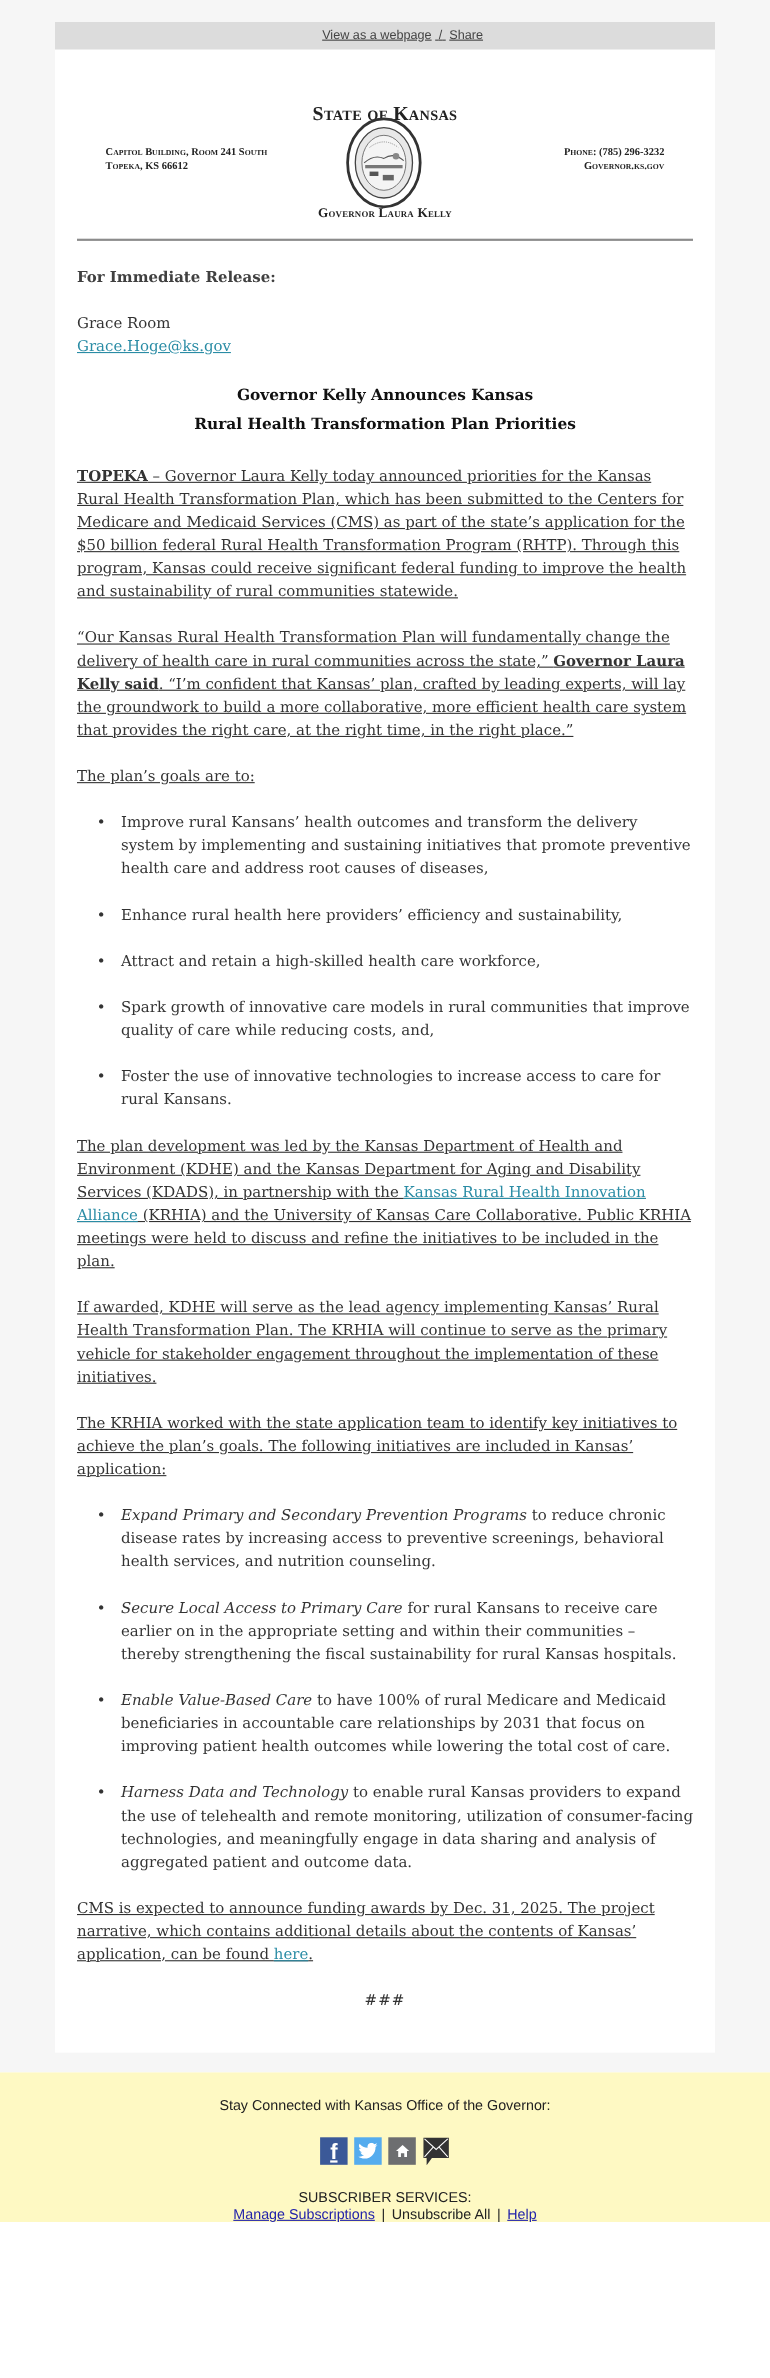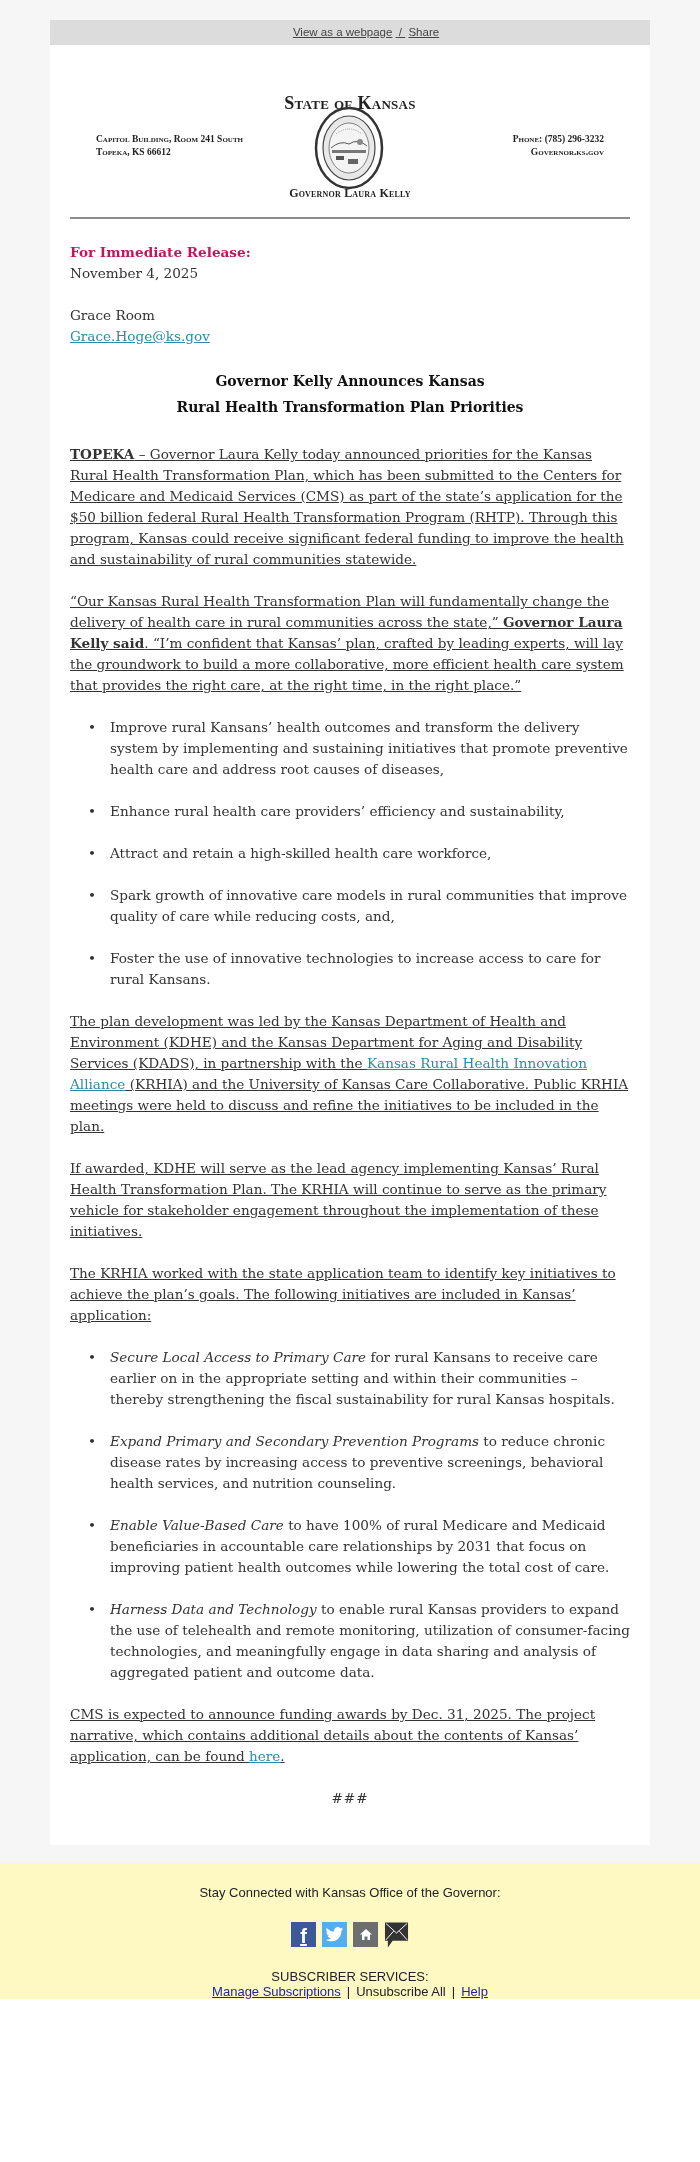--- a/index.html
+++ b/index.html
@@ -21,21 +21,21 @@
   .lh-right { position: absolute; top: 88px; right: 46px; text-align: right; font-size: 9.5px;
               font-weight: bold; font-variant: small-caps; line-height: 13px; }
   .seal { position: absolute; top: 61px; left: 264px; width: 70px; height: 84px; }
   .lh-gov { position: absolute; top: 141px; left: 0; width: 100%; text-align: center;
             font-weight: bold; font-variant: small-caps; font-size: 12px; letter-spacing: 0.2px; }
   .rule { position: absolute; top: 172px; left: 20px; right: 20px; height: 2px; background: #8c8c8c; }
 
   .body { padding: 24px 20px 36px 20px; font-size: 13.6px; line-height: 21px; color: #333; }
   .body p { margin-bottom: 21px; text-decoration: underline; }
   .meta { margin-bottom: 21px; }
-  .meta b { color: #be185d; }
+  .meta b { color: #404040; }
   a.link { color: #2a8ca5; text-decoration: underline; }
 
   .headline { text-align: center; font-weight: bold; font-size: 14px; line-height: 26px; color: #111;
               margin: 4px 0 24px 0; }
 
   ul.blist { list-style: none; margin: 0 0 14px 0; padding-left: 40px; }
   ul.blist li { position: relative; margin-bottom: 21px; }
   ul.blist li::before { content: "•"; position: absolute; left: -22px; top: 0; }
 
   .endmark { text-align: center; margin-top: 4px; letter-spacing: 1px; }
@@ -88,55 +88,55 @@
         <div>Phone: (785) 296-3232</div>
         <div>Governor.ks.gov</div>
       </div>
       <div class="lh-gov">Governor Laura Kelly</div>
       <div class="rule"></div>
     </div>
 
     <div class="body">
       <div class="meta">
         <div><b>For Immediate Release:</b></div>
-        <div>November 4, 2025</div>
       </div>
 
       <div class="meta">
         <div>Grace Room</div>
         <div><a href="#" class="link">Grace.Hoge@ks.gov</a></div>
       </div>
 
       <h1 class="headline">
         <span>Governor Kelly Announces Kansas</span><br>
         <span>Rural Health Transformation Plan Priorities</span>
       </h1>
 
       <p><b>TOPEKA</b><span> – Governor Laura Kelly today announced priorities for the Kansas Rural Health Transformation Plan, which has been submitted to the Centers for Medicare and Medicaid Services (CMS) as part of the state’s application for the $50 billion federal Rural Health Transformation Program (RHTP). Through this program, Kansas could receive significant federal funding to improve the health and sustainability of rural communities statewide.</span></p>
 
       <p><span>“Our Kansas Rural Health Transformation Plan will fundamentally change the delivery of health care in rural communities across the state,” </span><b>Governor Laura Kelly said</b><span>. “I’m confident that Kansas’ plan, crafted by leading experts, will lay the groundwork to build a more collaborative, more efficient health care system that provides the right care, at the right time, in the right place.”</span></p>
 
+      <p>The plan’s goals are to:</p>
 
       <ul class="blist">
         <li>Improve rural Kansans’ health outcomes and transform the delivery system by implementing and sustaining initiatives that promote preventive health care and address root causes of diseases,</li>
-        <li>Enhance rural health care providers’ efficiency and sustainability,</li>
+        <li>Enhance rural health here providers’ efficiency and sustainability,</li>
         <li>Attract and retain a high-skilled health care workforce,</li>
         <li>Spark growth of innovative care models in rural communities that improve quality of care while reducing costs, and,</li>
         <li>Foster the use of innovative technologies to increase access to care for rural Kansans.</li>
       </ul>
 
       <p><span>The plan development was led by the Kansas Department of Health and Environment (KDHE) and the Kansas Department for Aging and Disability Services (KDADS), in partnership with the </span><a href="#" class="link">Kansas Rural Health Innovation Alliance</a><span> (KRHIA) and the University of Kansas Care Collaborative. Public KRHIA meetings were held to discuss and refine the initiatives to be included in the plan.</span></p>
 
       <p>If awarded, KDHE will serve as the lead agency implementing Kansas’ Rural Health Transformation Plan. The KRHIA will continue to serve as the primary vehicle for stakeholder engagement throughout the implementation of these initiatives.</p>
 
       <p>The KRHIA worked with the state application team to identify key initiatives to achieve the plan’s goals. The following initiatives are included in Kansas’ application:</p>
 
       <ul class="blist">
+        <li><i>Expand Primary and Secondary Prevention Programs</i><span> to reduce chronic disease rates by increasing access to preventive screenings, behavioral health services, and nutrition counseling.</span></li>
         <li><i>Secure Local Access to Primary Care</i><span> for rural Kansans to receive care earlier on in the appropriate setting and within their communities – thereby strengthening the fiscal sustainability for rural Kansas hospitals.</span></li>
-        <li><i>Expand Primary and Secondary Prevention Programs</i><span> to reduce chronic disease rates by increasing access to preventive screenings, behavioral health services, and nutrition counseling.</span></li>
         <li><i>Enable Value-Based Care</i><span> to have 100% of rural Medicare and Medicaid beneficiaries in accountable care relationships by 2031 that focus on improving patient health outcomes while lowering the total cost of care.</span></li>
         <li><i>Harness Data and Technology</i><span> to enable rural Kansas providers to expand the use of telehealth and remote monitoring, utilization of consumer-facing technologies, and meaningfully engage in data sharing and analysis of aggregated patient and outcome data.</span></li>
       </ul>
 
       <p><span>CMS is expected to announce funding awards by Dec. 31, 2025. The project narrative, which contains additional details about the contents of Kansas’ application, can be found </span><a href="#" class="link">here</a><span>.</span></p>
 
       <div class="endmark">###</div>
     </div>
   </div>
 </div>

